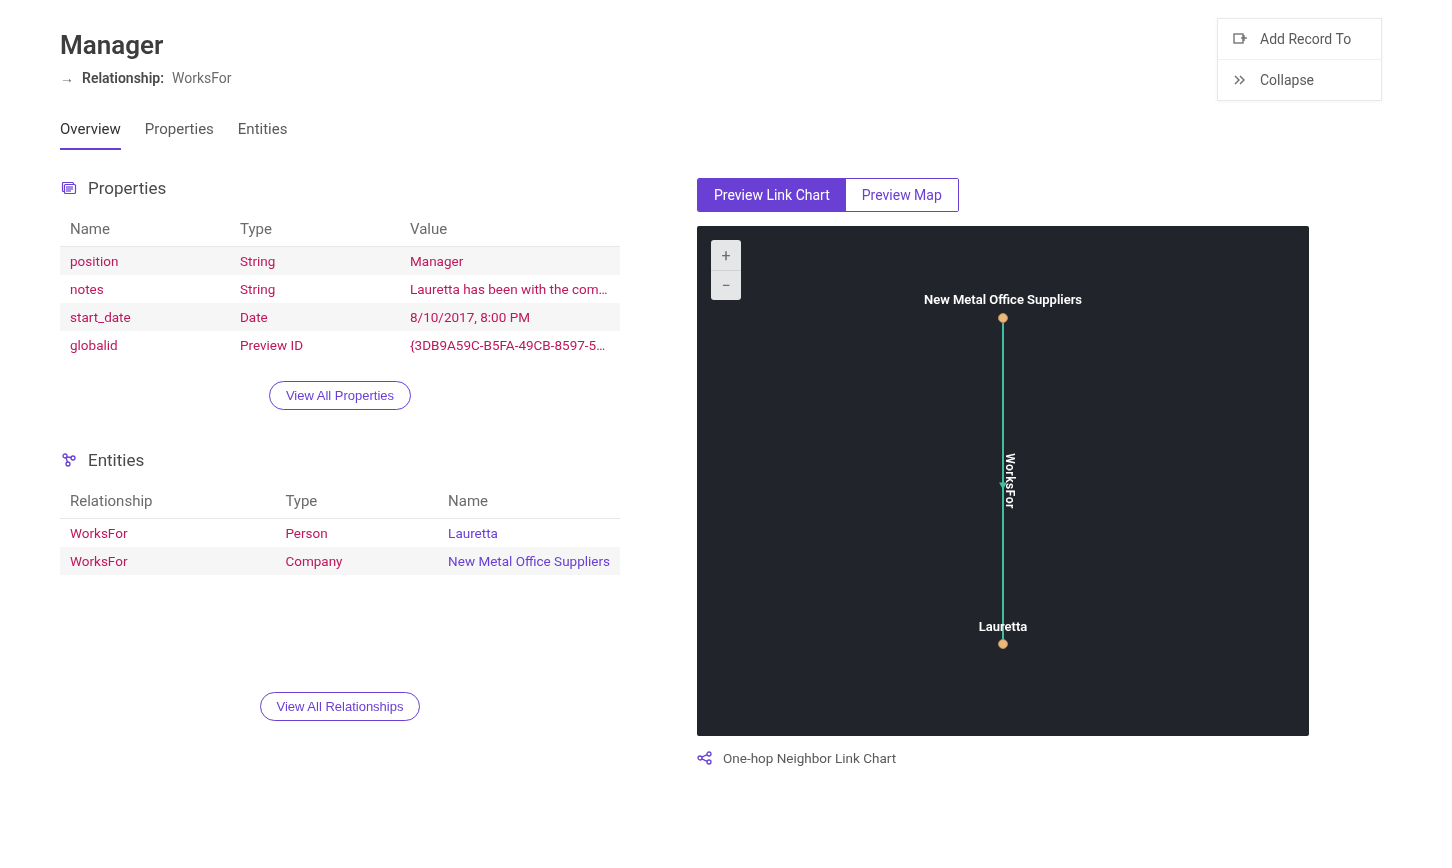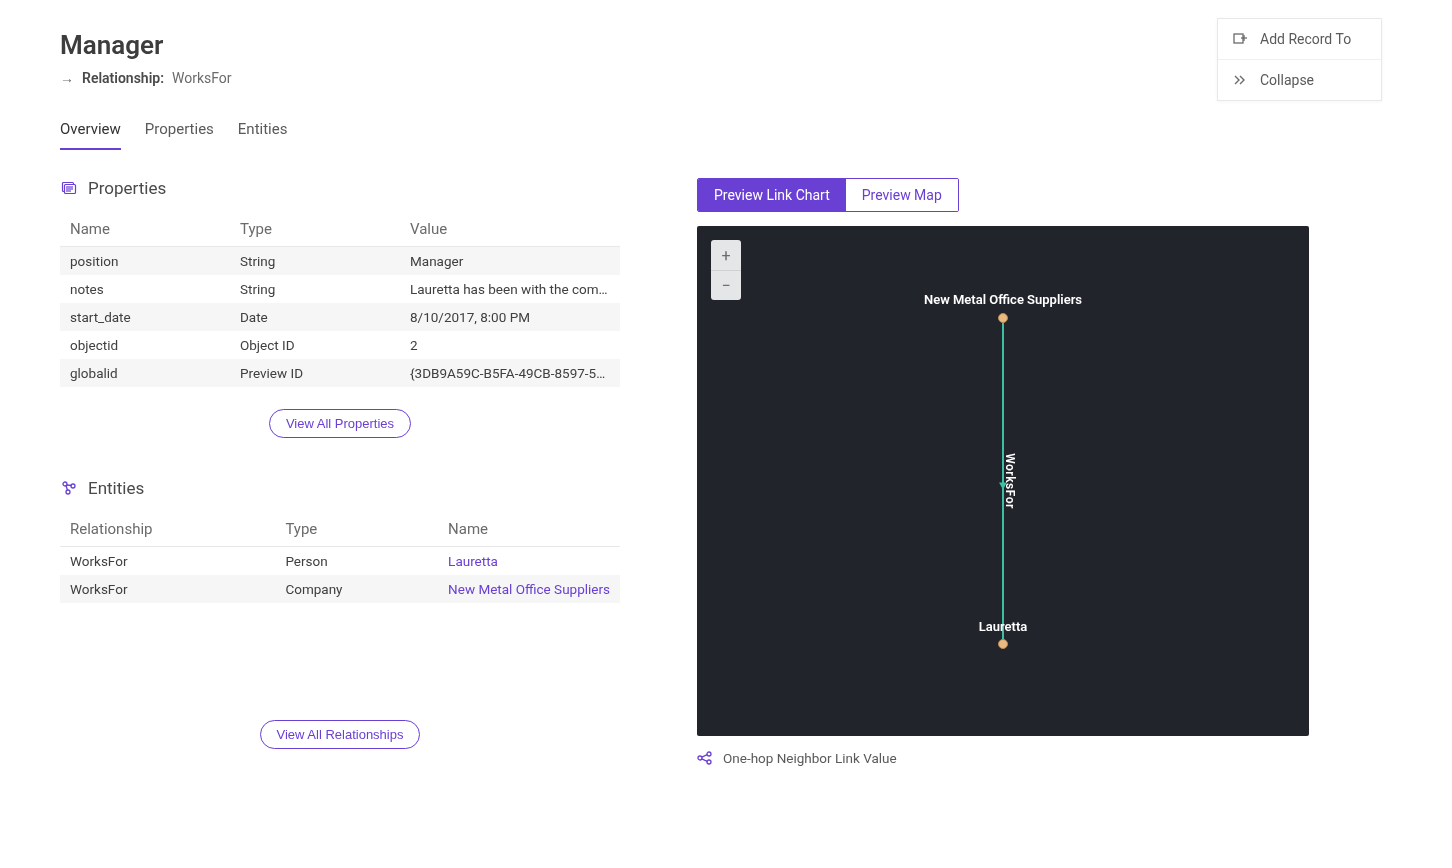--- a/index.html
+++ b/index.html
@@ -99,21 +99,21 @@
     text-align: left;
     font-weight: 400;
     color:#6b6b6b;
     padding: 8px 10px;
     border-bottom: 1px solid #e8e8e8;
     font-size: 15px;
   }
   table.data td {
     padding: 6px 10px;
     font-size: 13.5px;
-    color:#404040;
+    color:#be185d;
     white-space: nowrap;
     overflow: hidden;
     text-overflow: ellipsis;
     max-width: 200px;
   }
   table.data tbody tr:nth-child(odd) td { background:#f6f6f6; }
   table.data.entities tbody tr:nth-child(even) td { background:#f6f6f6; }
   table.data.entities tbody tr:nth-child(odd) td { background:transparent; }
   table.data .link { color:#6a3fd4; cursor:pointer; }
 
@@ -300,25 +300,20 @@
             <td>notes</td>
             <td>String</td>
             <td>Lauretta has been with the compan…</td>
           </tr>
           <tr>
             <td>start_date</td>
             <td>Date</td>
             <td>8/10/2017, 8:00 PM</td>
           </tr>
           <tr>
-            <td>objectid</td>
-            <td>Object ID</td>
-            <td>2</td>
-          </tr>
-          <tr>
             <td>globalid</td>
             <td>Preview ID</td>
             <td>{3DB9A59C-B5FA-49CB-8597-5097…</td>
           </tr>
         </tbody>
       </table>
 
       <button class="pill-btn">View All Properties</button>
 
       <div class="entities-section">
@@ -387,18 +382,18 @@
       <div class="chart-footer">
         <span class="ficon">
           <svg width="16" height="16" viewBox="0 0 16 16" fill="none" stroke="#6a3fd4" stroke-width="1.3">
             <circle cx="3" cy="8" r="2"></circle>
             <circle cx="12" cy="4" r="2"></circle>
             <circle cx="12" cy="12" r="2"></circle>
             <line x1="4.8" y1="7.2" x2="10.2" y2="4.7"></line>
             <line x1="4.8" y1="8.8" x2="10.2" y2="11.3"></line>
           </svg>
         </span>
-        <span>One-hop Neighbor Link Value</span>
+        <span>One-hop Neighbor Link Chart</span>
       </div>
     </div>
   </div>
 
 </div>
 
 </body></html>

